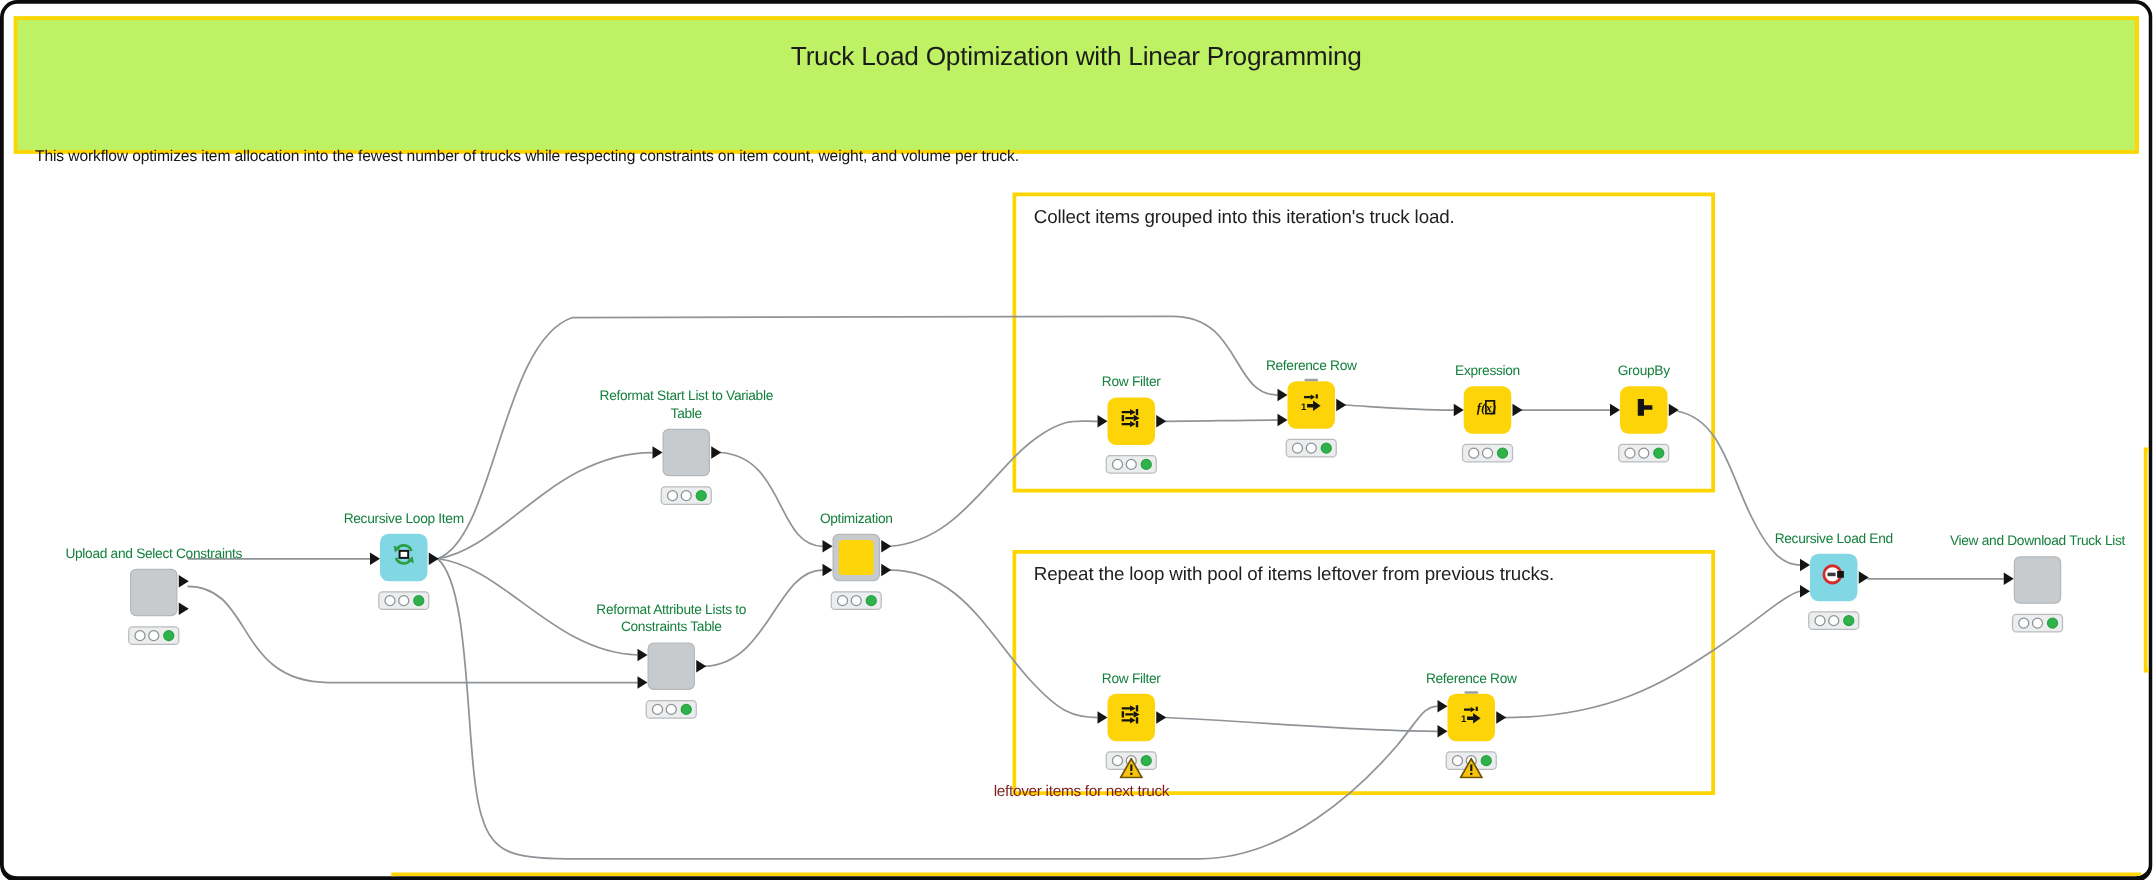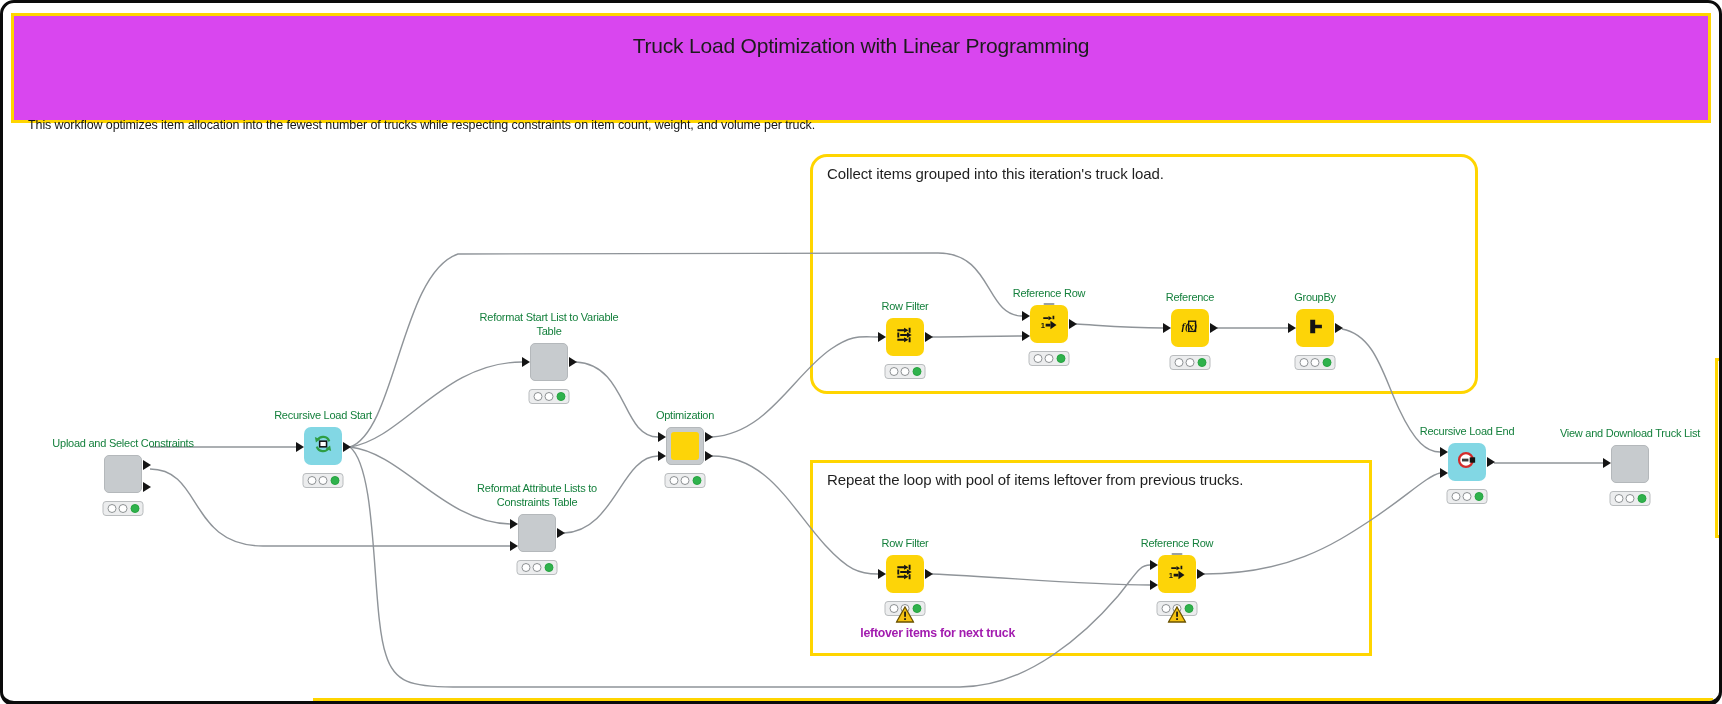--- a/index.html
+++ b/index.html
@@ -12,21 +12,21 @@
   .anno-box{
     position:absolute;border:3px solid #FFD500;background:transparent;
     box-sizing:border-box;z-index:1;
   }
   .anno-text{
     position:absolute;left:14px;top:8px;font-size:15px;font-weight:500;
     color:#1f1f1f;letter-spacing:-0.1px;white-space:nowrap;
   }
   #header-box{
     position:absolute;left:8px;top:10px;width:1700px;height:110px;
-    border:3px solid #FFD500;background:#d946ef;box-sizing:border-box;z-index:1;
+    border:3px solid #FFD500;background:#bef264;box-sizing:border-box;z-index:1;
   }
   #wf-title{
     position:absolute;left:0;right:0;top:18px;text-align:center;
     font-size:21px;font-weight:500;color:#1c1c1c;letter-spacing:-0.2px;
   }
   #wf-subtitle{
     position:absolute;left:14px;top:74px;font-size:12.5px;font-weight:500;
     color:#161616;letter-spacing:-0.1px;white-space:nowrap;margin-top:28px;
   }
   #edges{position:absolute;left:0;top:0;z-index:2;}
@@ -58,37 +58,37 @@
   .traffic{
     position:absolute;top:calc(100% + 8px);left:50%;transform:translateX(-50%);
     width:41px;height:15px;background:#ecedee;border:1px solid #b9bcbe;border-radius:3.5px;
     display:flex;align-items:center;justify-content:center;gap:2.5px;box-sizing:border-box;
   }
   .bulb{width:9px;height:9px;border-radius:50%;background:#ffffff;border:1px solid #8d9193;box-sizing:border-box;}
   .bulb.green{background:#2fb24c;border-color:#27a341;}
   .warn{position:absolute;top:calc(100% + 13px);left:50%;transform:translateX(-50%);}
   .node-caption{
     position:absolute;top:calc(100% + 33px);left:50%;transform:translateX(-50%);
-    width:220px;text-align:right;font-size:12.3px;font-weight:700;color:#a21caf;
+    width:220px;text-align:left;font-size:12.3px;font-weight:400;color:#7f1d1d;
     letter-spacing:-0.25px;white-space:nowrap;
   }
 </style>
 </head>
 <body>
 
 <div id="frame">
   <div id="header-box" class="anno-box">
     <div id="wf-title">Truck Load Optimization with Linear Programming</div>
     <div id="wf-subtitle">This workflow optimizes item allocation into the fewest number of trucks while respecting constraints on item count, weight, and volume per truck.</div>
   </div>
   <div id="boxes">
-      <div class="anno-box" style="left: 807px; top: 151px; width: 668px; height: 240px; border-radius: 17px;">
+      <div class="anno-box" style="left: 807px; top: 151px; width: 562px; height: 240px;">
         <div class="anno-text">Collect items grouped into this iteration's truck load.</div>
       </div>
-      <div class="anno-box" style="left: 807px; top: 437px; width: 562px; height: 196px; margin-top: 20px;">
+      <div class="anno-box" style="left: 807px; top: 437px; width: 562px; height: 196px;">
         <div class="anno-text">Repeat the loop with pool of items leftover from previous trucks.</div>
       </div>
       <div class="anno-box" style="left: 310px; top: 695px; width: 1400px; height: 40px;"></div>
       <div class="anno-box" style="left: 1712px; top: 355px; width: 40px; height: 180px;"></div>
     </div>
   <svg id="edges" width="1722" height="704">
       <path d="M147,444 L293,444"></path>
       <path d="M147,466 C200,466 185,543 260,543 L507,543"></path>
       <path d="M347,444 C400,436 440,359 519,359"></path>
       <path d="M347,444 C400,450 440,519 507,521"></path>
@@ -122,21 +122,21 @@
         <div class="node-body"></div>
         <span class="node-icon"><svg width="25" height="25" viewBox="0 0 24 24">
       <g stroke="#2e9e44" stroke-width="2.1" fill="none">
         <path d="M18,9.4 A6.3,6.3 0 0 0 6.6,8.2"></path>
               <path d="M6,14.6 A6.3,6.3 0 0 0 17.4,15.8"></path>
       </g>
       <polygon points="4.2,5.2 9.2,7.4 5.2,10.6" fill="#2e9e44"></polygon>
       <polygon points="19.8,18.8 14.8,16.6 18.8,13.4" fill="#2e9e44"></polygon>
       <rect x="8.8" y="9.3" width="6.6" height="5.4" fill="#ffffff" stroke="#141414" stroke-width="1.5"></rect>
           </svg></span>
-        <div class="node-label">Recursive Load Start</div>
+        <div class="node-label">Recursive Loop Item</div>
         <div class="port" style="left:-8.5px;top:15px;"></div>
         <div class="port" style="right:-8.5px;top:15px;"></div>
         <div class="traffic">
           <span class="bulb"></span>
           <span class="bulb"></span>
           <span class="bulb green"></span>
         </div>
       </div>
       <div class="node kind-component" style="left: 527px; top: 340px;">
         <div class="node-body"></div>
@@ -224,21 +224,21 @@
           <span class="bulb"></span>
           <span class="bulb green"></span>
         </div>
       </div>
       <div class="node kind-yellow" style="left: 1168px; top: 306px;">
         <div class="node-body"></div>
         <span class="node-icon"><svg width="23" height="23" viewBox="0 0 24 24">
       <text x="3" y="16.2" font-size="11" font-weight="bold" font-style="italic" fill="#141414" font-family="Liberation Serif, serif">f(x)</text>
       <rect x="10.6" y="7" width="7.2" height="10.6" fill="none" stroke="#141414" stroke-width="1.4"></rect>
           </svg></span>
-        <div class="node-label">Reference</div>
+        <div class="node-label">Expression</div>
         <div class="port" style="left:-8.5px;top:14px;"></div>
         <div class="port" style="right:-8.5px;top:14px;"></div>
         <div class="traffic">
           <span class="bulb"></span>
           <span class="bulb"></span>
           <span class="bulb green"></span>
         </div>
       </div>
       <div class="node kind-yellow" style="left: 1293px; top: 306px;">
         <div class="node-body"></div>

